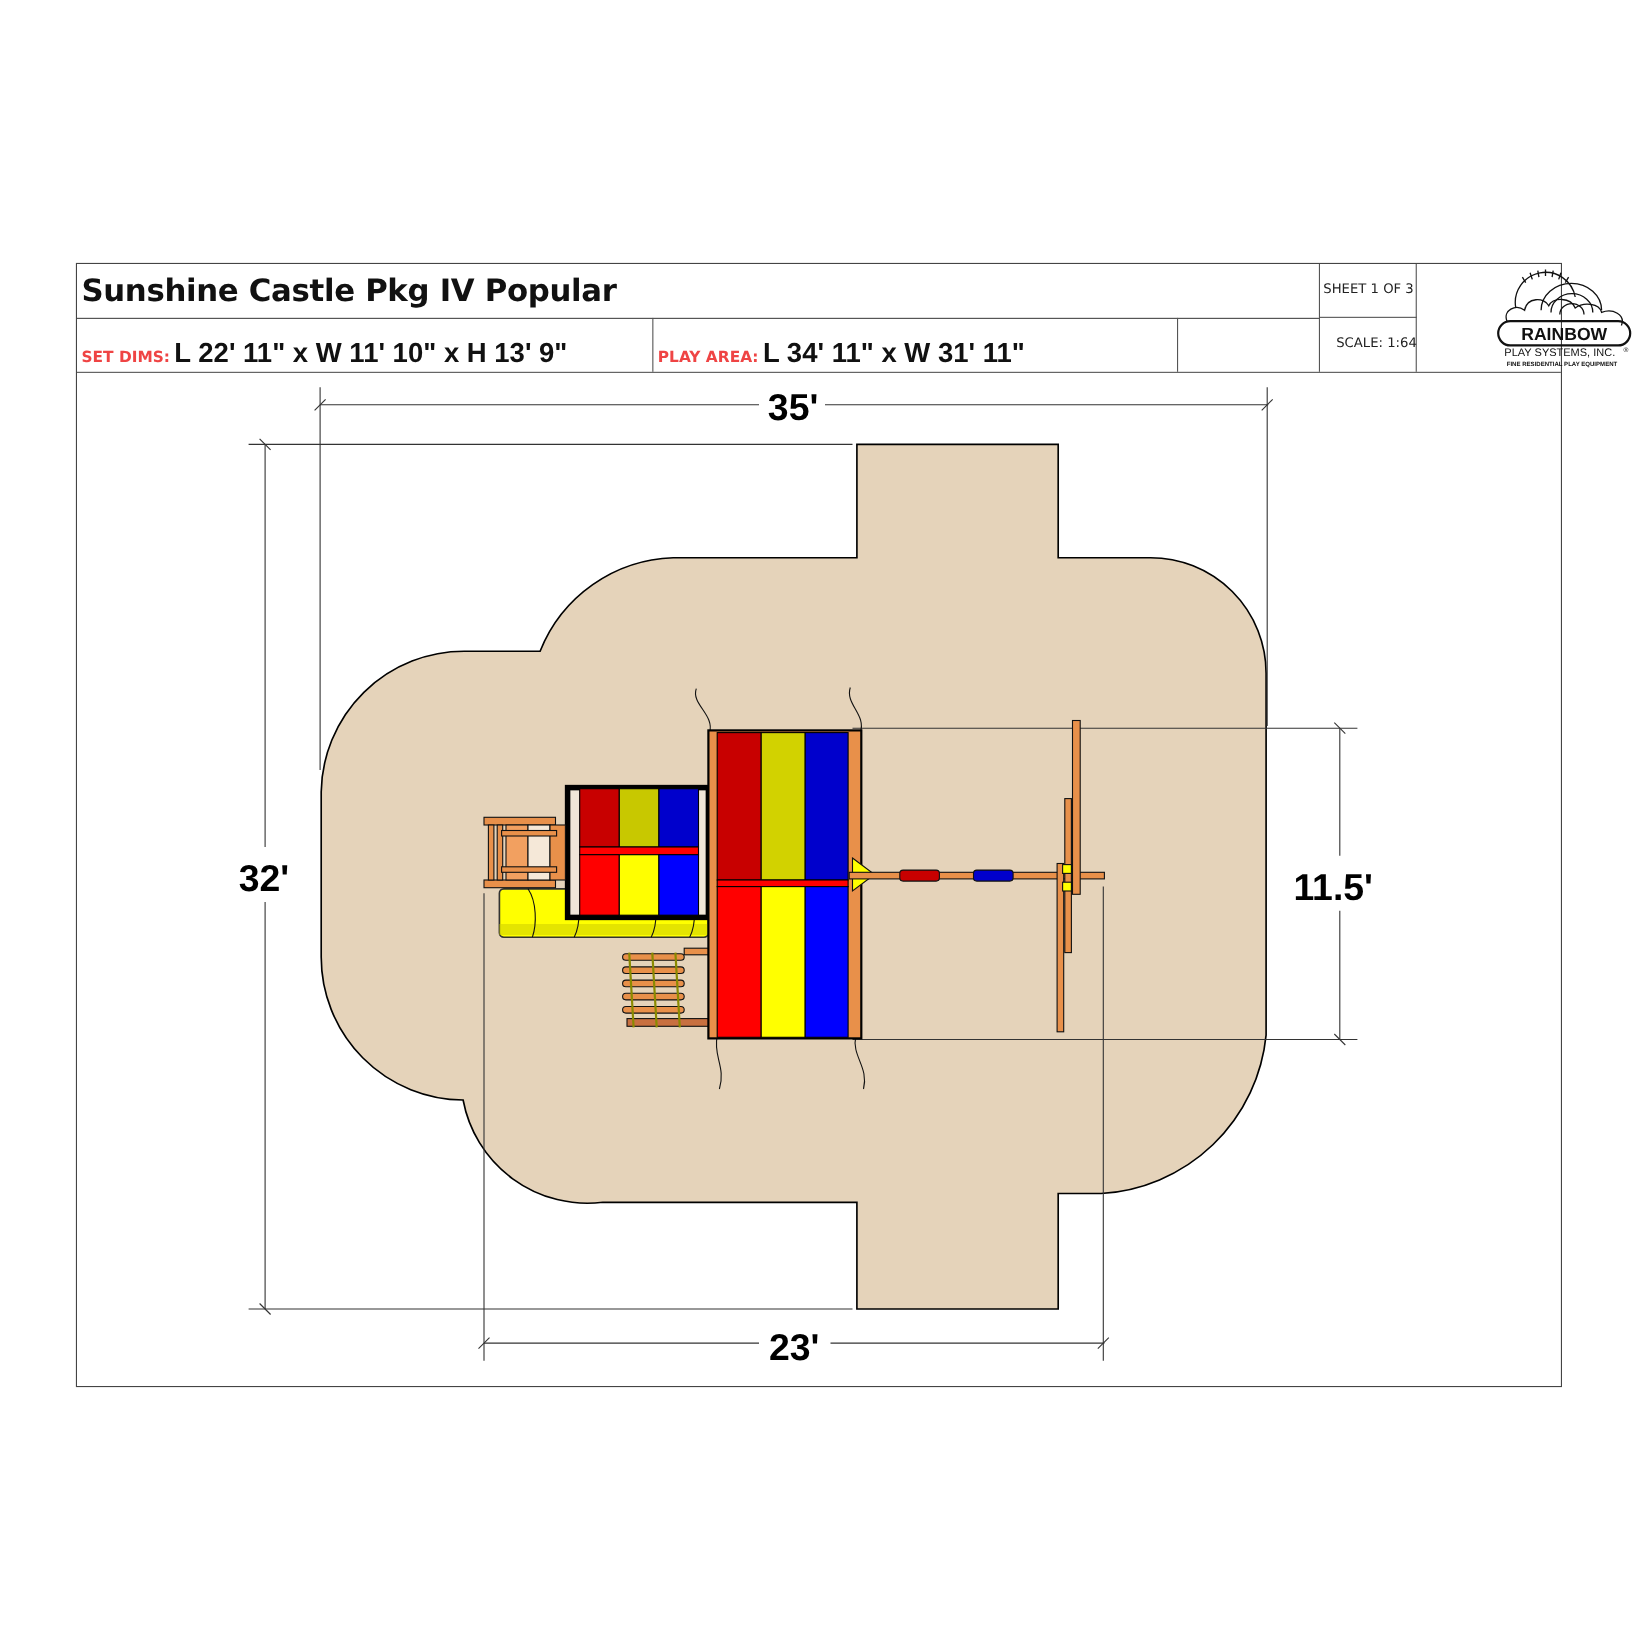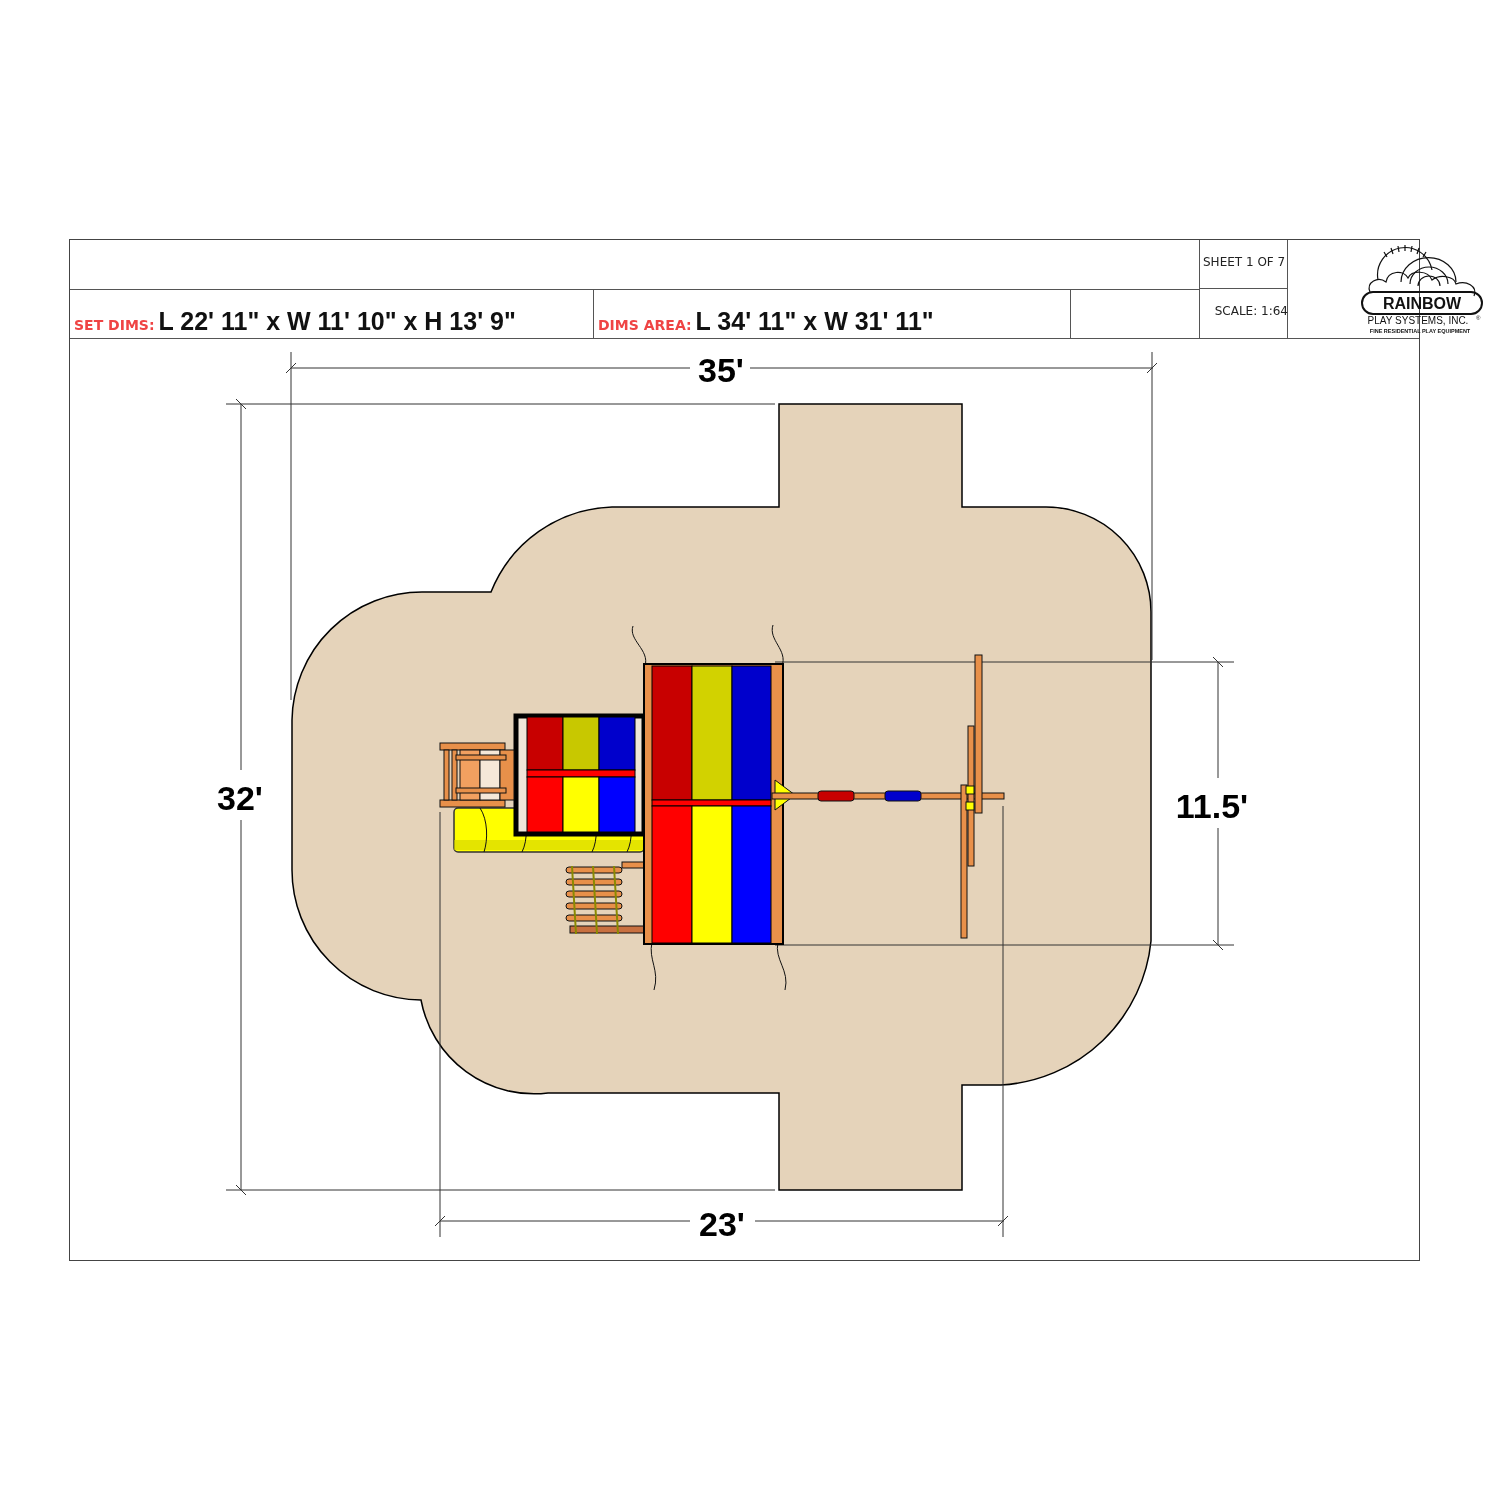--- a/index.html
+++ b/index.html
@@ -16,35 +16,38 @@
   .side-cell{position:absolute;left:0;width:88px;height:49px;font-size:12px;color:#222;padding:15px 0 0 3px;box-sizing:border-box;white-space:nowrap;}
   .logo{position:absolute;left:1286px;top:0;width:132px;height:98px;}
   .header-bottom{position:absolute;left:0;top:98px;width:1349px;height:0;border-top:1px solid #555;}
   .drawing{position:absolute;left:0;top:0;}
   .dim-text{font-family:"Liberation Sans",sans-serif;font-weight:bold;fill:#000;}
 </style>
 </head>
 <body>
 
 <div class="sheet">
+  <div class="title-row">
+    <div class="title-text">Sunshine Castle Pkg IV Popular</div>
+  </div>
   <div class="dims-row">
     <div class="cell" style="left:0;width:524px;border-top:1px solid #555;">
       <div class="cell-text">
         <span class="small-label">SET DIMS:</span><span class="big-val">L 22' 11" x W 11' 10" x H 13' 9"</span>
       </div>
     </div>
     <div class="cell" style="left:524px;width:477px;border-top:1px solid #555;">
       <div class="cell-text">
-        <span class="small-label">DIMS AREA:</span><span class="big-val">L 34' 11" x W 31' 11"</span>
+        <span class="small-label">PLAY AREA:</span><span class="big-val">L 34' 11" x W 31' 11"</span>
       </div>
     </div>
     <div class="cell" style="left:1001px;width:128px;border-right:none;border-top:1px solid #555;"></div>
   </div>
   <div class="side-col">
-    <div class="side-cell" style="top:0;border-bottom:1px solid #555;">SHEET 1 OF 7</div>
+    <div class="side-cell" style="top:0;border-bottom:1px solid #555;">SHEET 1 OF 3</div>
     <div class="side-cell" style="top:49px;text-align:right;">SCALE: 1:64</div>
   </div>
   <div class="logo">
     <svg width="132" height="98" viewBox="0 0 132 98">
       <g stroke="#111" stroke-width="1.2" fill="none">
         <line x1="37" y1="14" x2="35" y2="8"></line>
           <line x1="43" y1="12" x2="42" y2="6"></line>
           <line x1="49" y1="11" x2="49" y2="5"></line>
           <line x1="55" y1="12" x2="56" y2="6"></line>
           <line x1="61" y1="14" x2="63" y2="8"></line>

